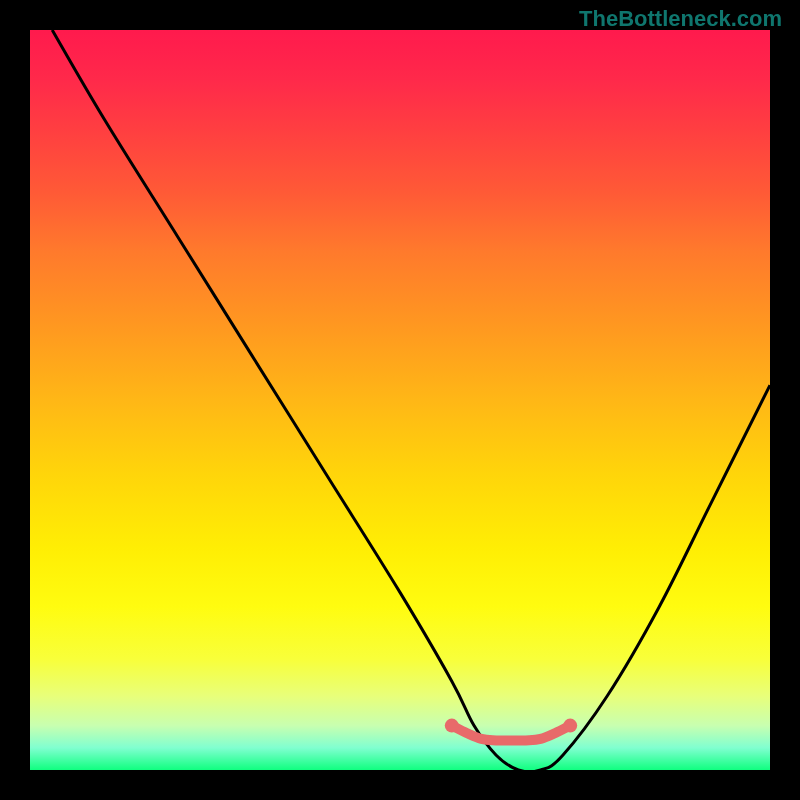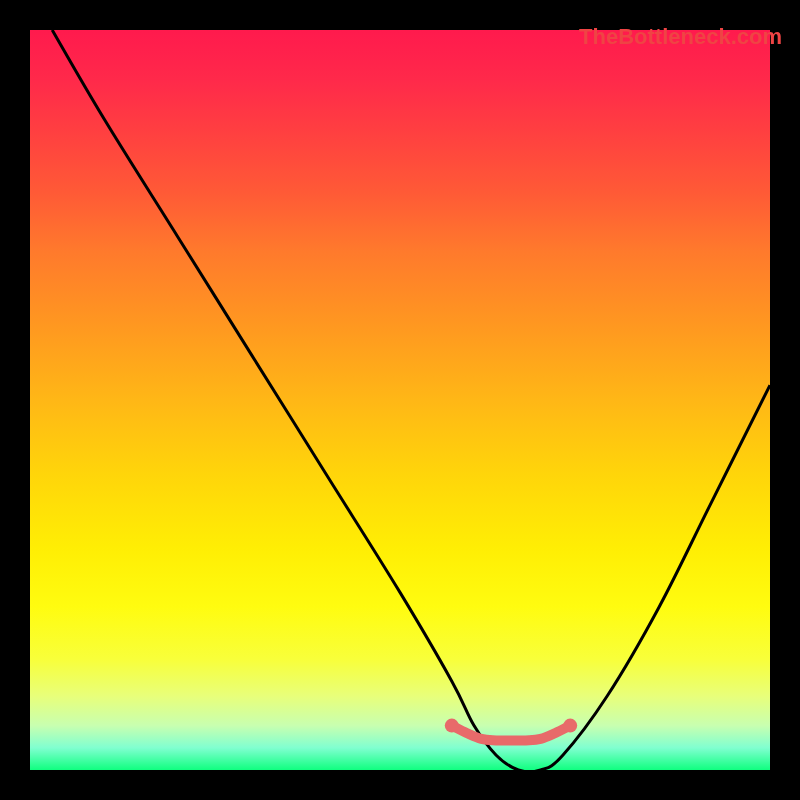--- a/index.html
+++ b/index.html
@@ -5,23 +5,23 @@
   * { margin: 0; padding: 0; box-sizing: border-box; }
   body {
     width: 800px;
     height: 800px;
     background: #000;
     position: relative;
     font-family: Arial, sans-serif;
   }
   .watermark {
     position: absolute;
-    top: 24px;
+    top: 6px;
     right: 18px;
-    color: #ef4444;
+    color: #0f766e;
     font-size: 22px;
     font-weight: bold;
     z-index: 10;
   }
   .plot-area {
     position: absolute;
     left: 30px;
     top: 30px;
     width: 740px;
     height: 740px;

